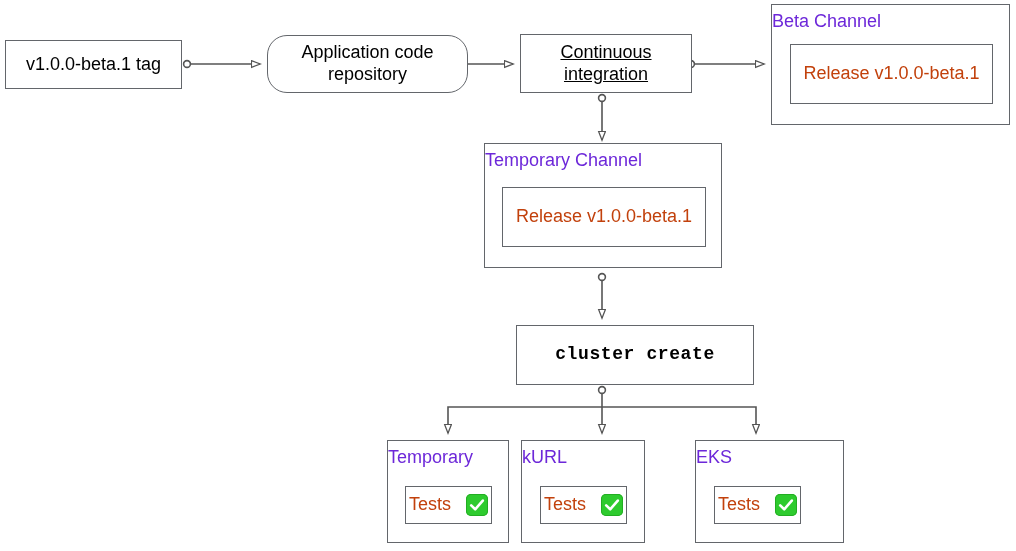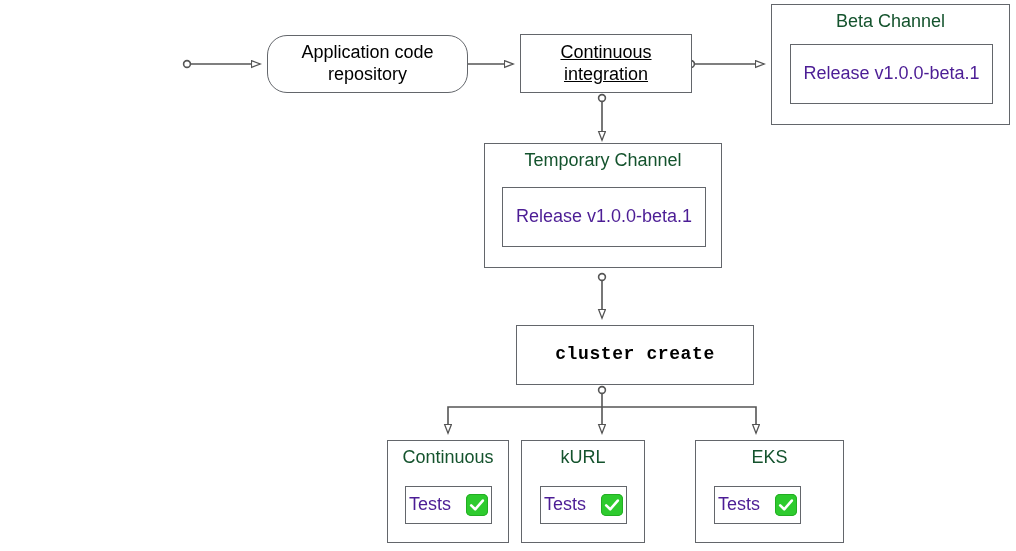--- a/index.html
+++ b/index.html
@@ -41,34 +41,34 @@
     z-index: 2;
   }
   .node.group {
     display: block;
   }
   .group-title {
     position: absolute;
     left: 0;
     right: 0;
     top: 6px;
-    text-align: center;
-    font-size: 18px;
-    color: #14532d;
+    text-align: left;
+    font-size: 18px;
+    color: #6d28d9;
   }
   .inner-box {
     position: absolute;
     box-sizing: border-box;
     border: 1.6px solid #63666b;
     background: #ffffff;
     display: flex;
     align-items: center;
     justify-content: center;
     font-size: 18px;
-    color: #4c1d95;
+    color: #c2410c;
   }
   .mono-node {
     font-family: "Liberation Mono", "DejaVu Sans Mono", monospace;
     font-weight: bold;
     font-size: 18px;
     letter-spacing: 0.6px;
     margin-left: 32px;
   }
   .tests-row {
     display: flex;
@@ -125,20 +125,23 @@
     <g fill="#ffffff" stroke="#555555" stroke-width="1.6">
       <circle cx="187" cy="64" r="3.4"></circle>
       <circle cx="439" cy="64" r="3.4"></circle>
       <circle cx="691" cy="64" r="3.4"></circle>
       <circle cx="602" cy="98" r="3.4"></circle>
       <circle cx="602" cy="277" r="3.4"></circle>
       <circle cx="602" cy="390" r="3.4"></circle>
     </g>
   </svg>
 
+  <div class="node" style="left:5px; top:40px; width:177px; height:49px;">
+    <span>v1.0.0-beta.1 tag</span>
+  </div>
 
   <div class="node" style="left:267px; top:35px; width:201px; height:58px; padding:0 12px;border-radius:20px;">
     <span>Application code repository</span>
   </div>
 
   <div class="node" style="left:520px; top:34px; width:172px; height:59px; padding:0 28px;text-decoration:underline;">
     <span>Continuous integration</span>
   </div>
 
   <div class="node group" style="left:771px; top:4px; width:239px; height:121px;">
@@ -153,21 +156,21 @@
     <div class="inner-box" style="left:17px; top:43px; width:204px; height:60px;">
       <span>Release v1.0.0-beta.1</span>
     </div>
   </div>
 
   <div class="node mono-node" style="left:484px; top:325px; width:238px; height:60px;">
     <span>cluster create</span>
   </div>
 
   <div class="node group" style="left:387px; top:440px; width:122px; height:103px;">
-    <div class="group-title">Continuous</div>
+    <div class="group-title">Temporary</div>
     <div class="inner-box" style="left:17px; top:45px; width:87px; height:38px;">
       <span class="tests-row">
         <span>Tests</span>
         <span class="check-badge">
           <svg width="22" height="22" viewBox="0 0 22 22" aria-hidden="true">
             <path d="M5.2 11.4 L9.2 15.3 L16.8 6.6" fill="none" stroke="#ffffff" stroke-width="2.6" stroke-linecap="round" stroke-linejoin="round"></path>
           </svg>
         </span>
       </span>
     </div>

